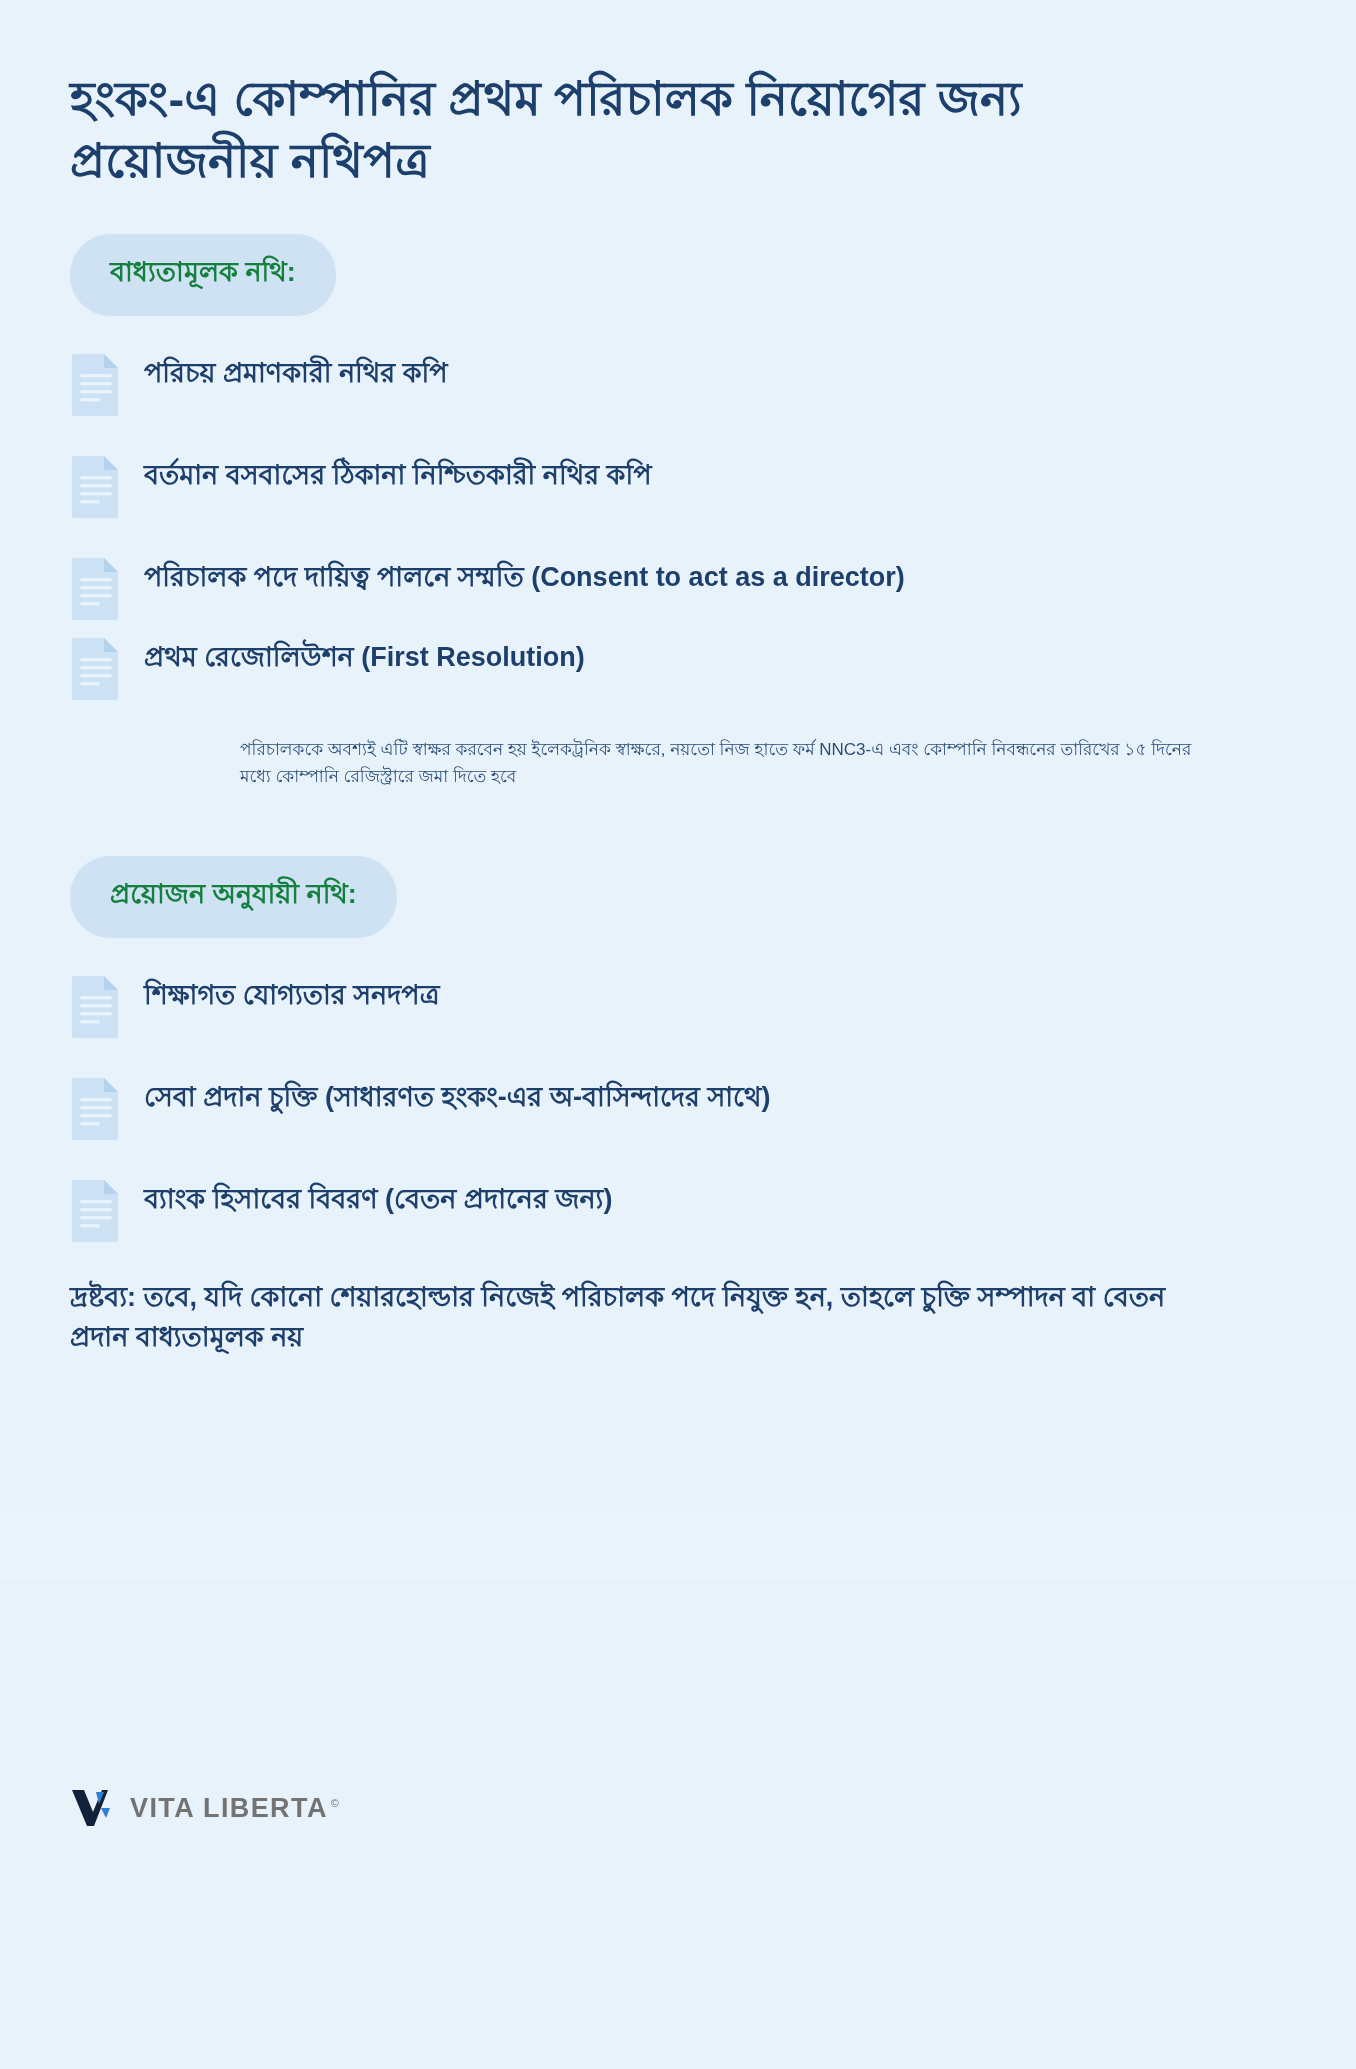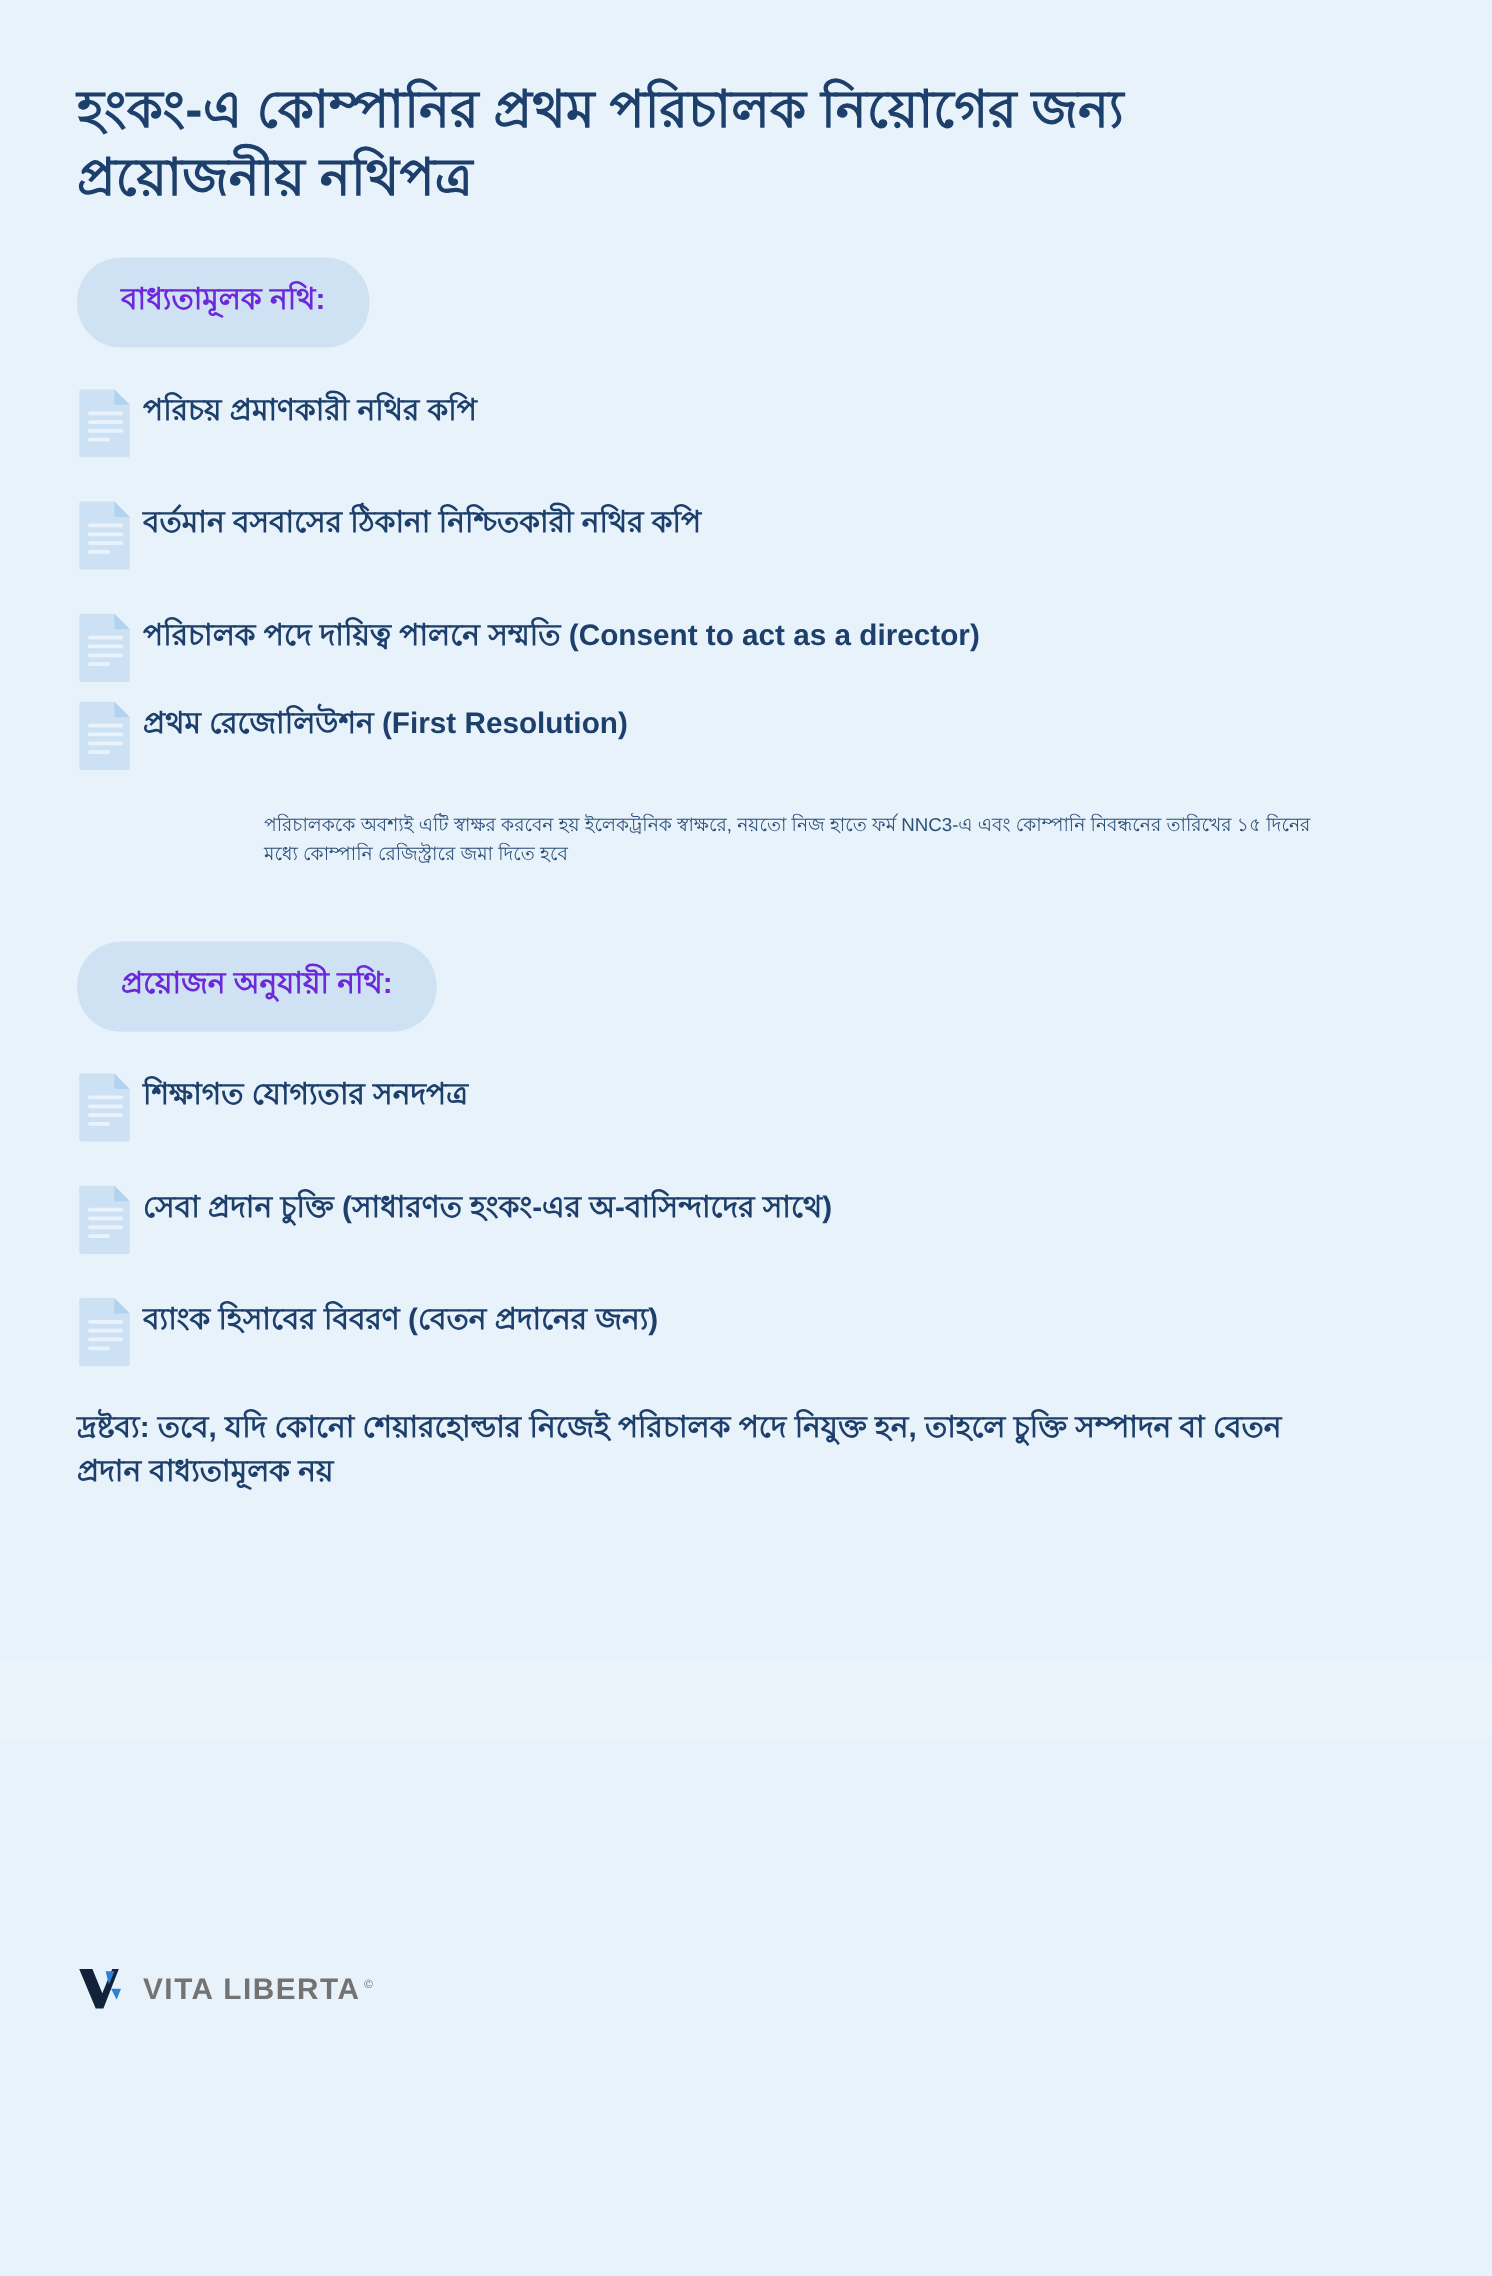--- a/index.html
+++ b/index.html
@@ -29,34 +29,34 @@
     letter-spacing: 0.2px;
     margin-top: 8px;
     margin-bottom: 42px;
     max-width: 1120px;
   }
 
   
   .pill {
     display: inline-block;
     background: #cfe2f3;
-    color: #6d28d9;
+    color: #15803d;
     font-size: 27px;
     font-weight: 700;
     border-radius: 40px;
     padding: 17px 40px 20px 40px;
     margin-bottom: 34px;
   }
   .pill.second { margin-top: 36px; }
 
   
   .item {
     display: flex;
     align-items: flex-start;
-    gap: 8px;
+    gap: 22px;
     margin-bottom: 36px;
   }
   .item.tight { margin-bottom: 14px; }
 
   .doc-icon {
     flex: 0 0 auto;
     width: 52px;
     height: 64px;
     margin-top: 2px;
   }

